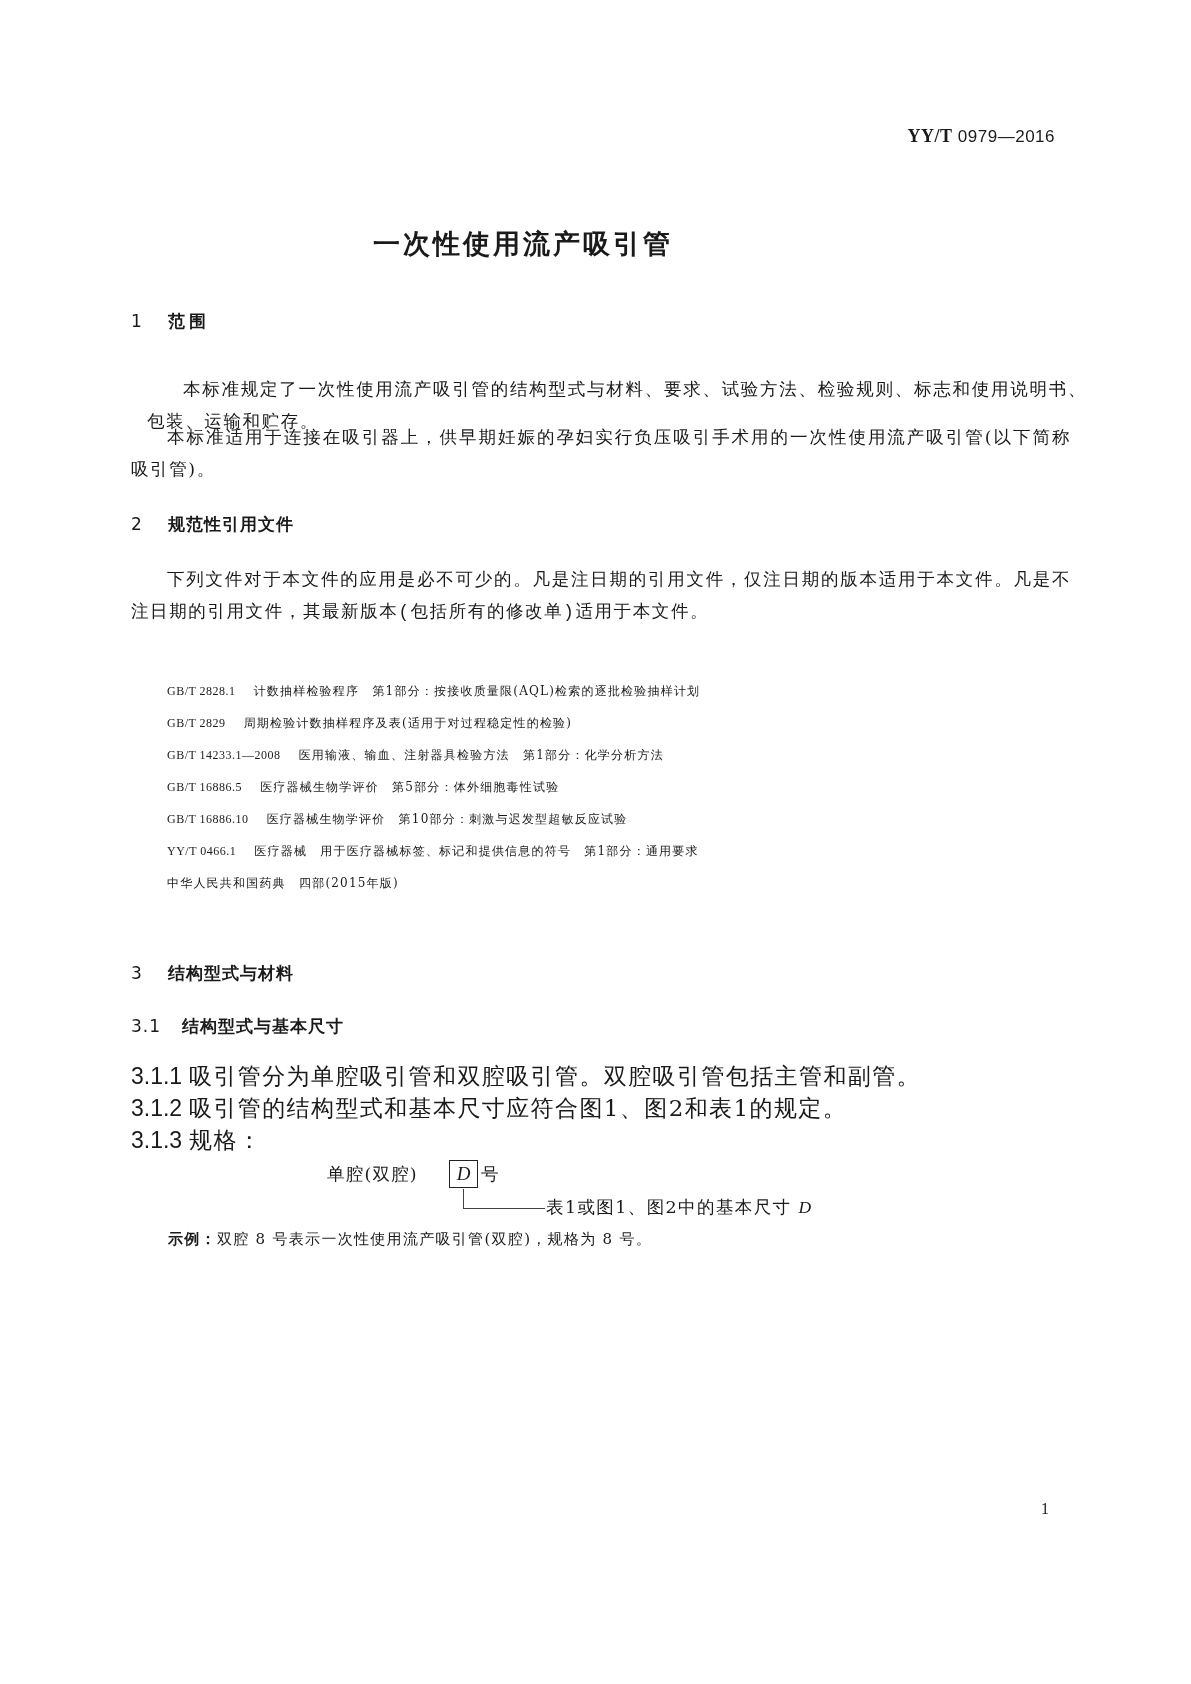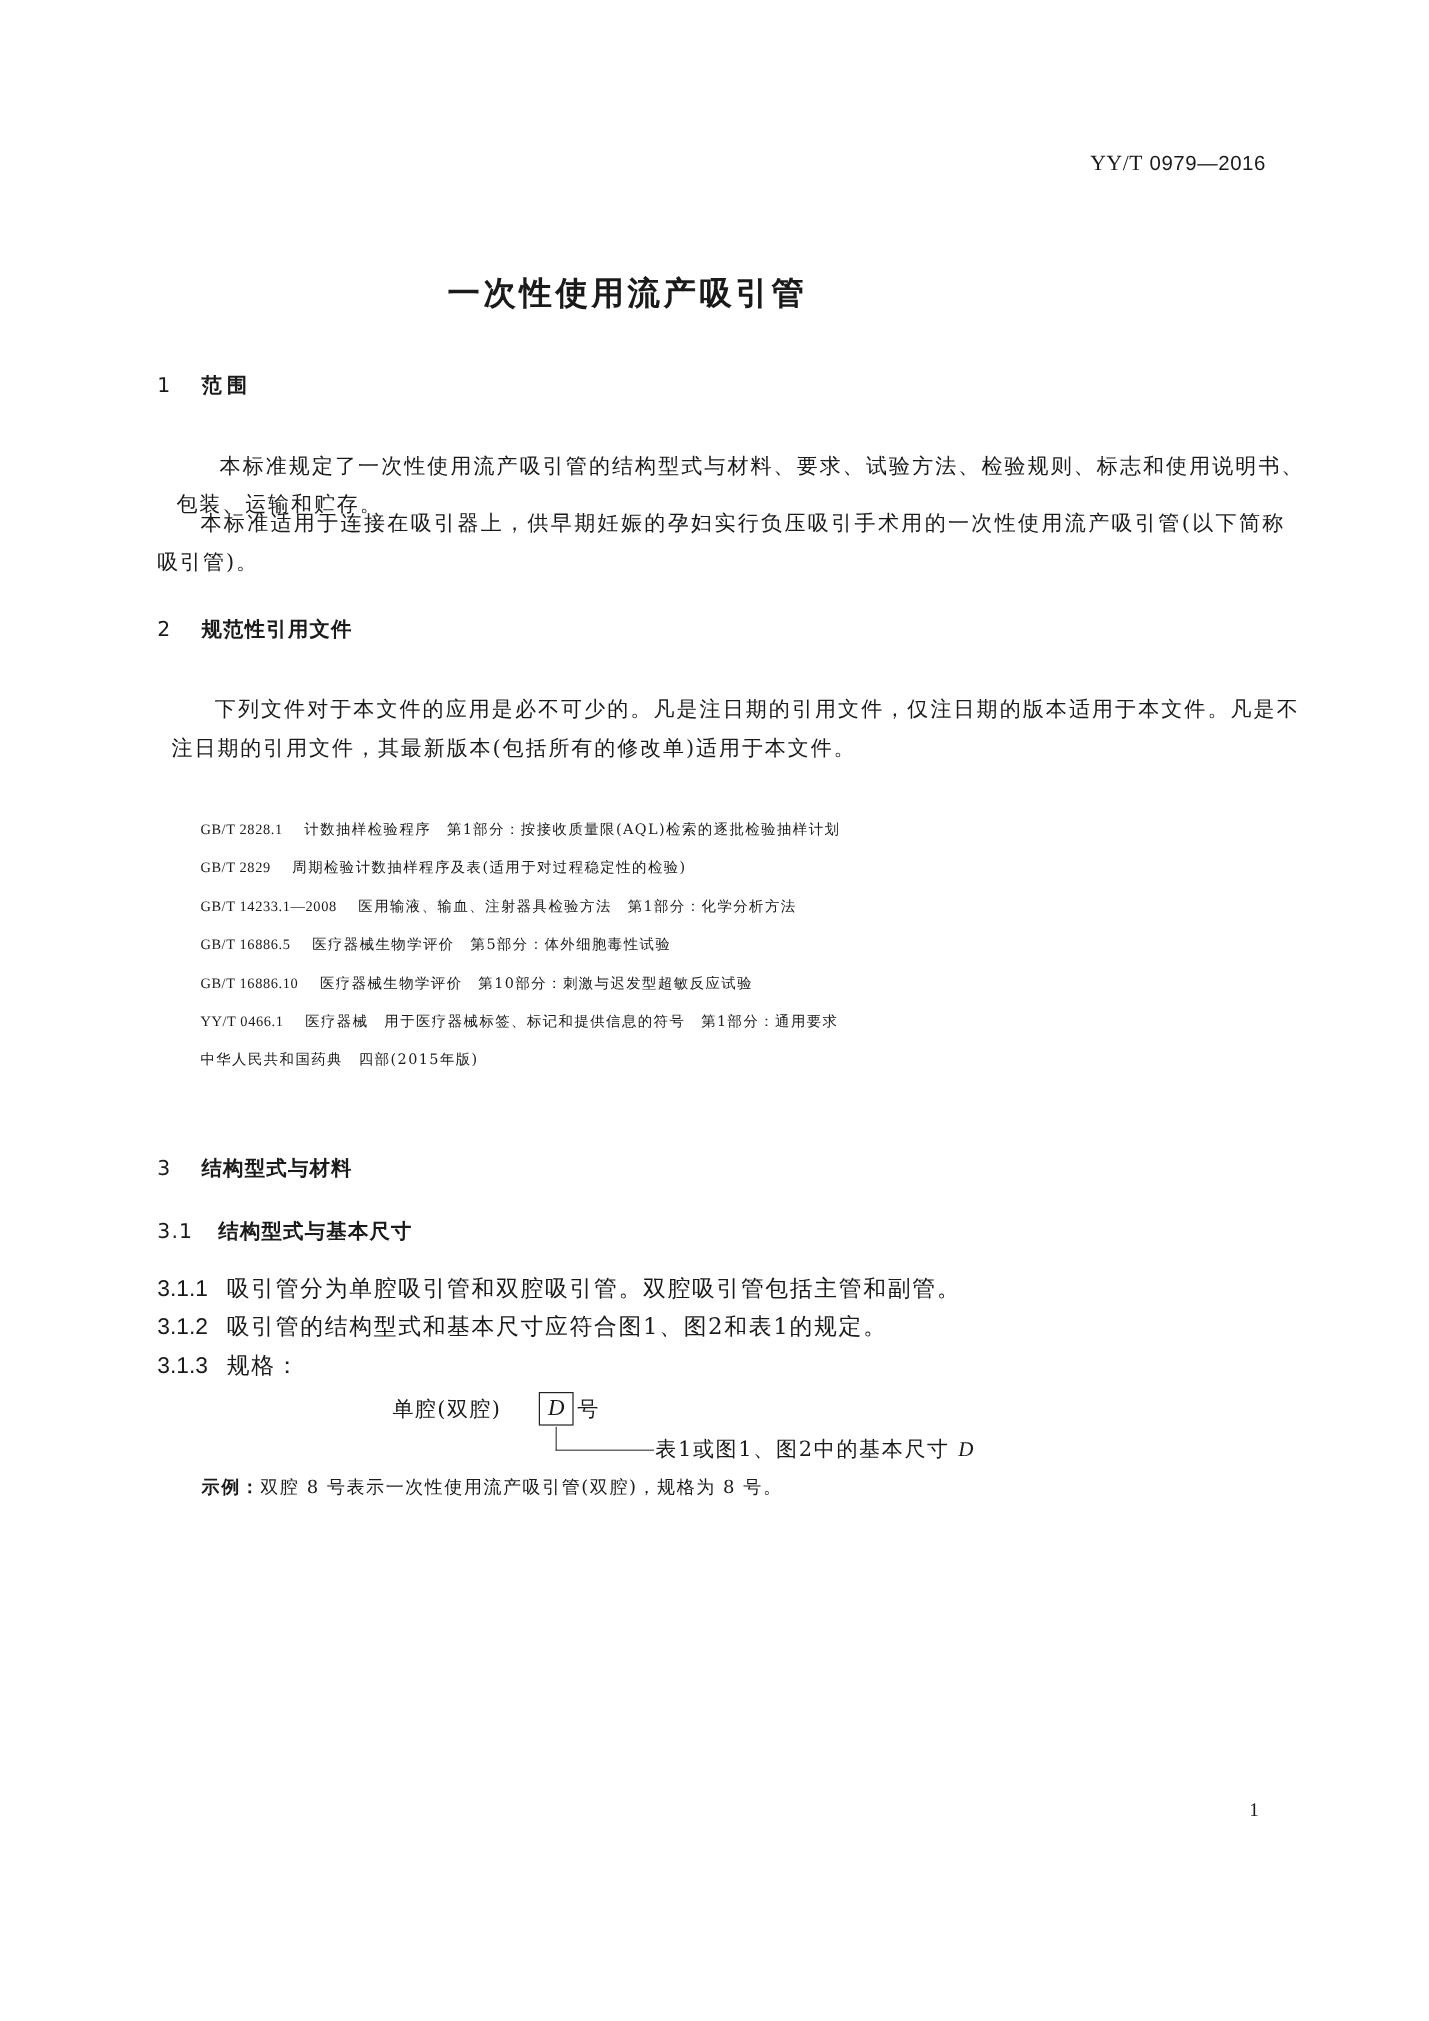--- a/index.html
+++ b/index.html
@@ -24,21 +24,21 @@
     .std-number {
       position: absolute;
       right: 136px;
       top: 126px;
       font-size: 17px;
       font-family: "Liberation Sans", "DejaVu Sans", sans-serif;
       letter-spacing: 0.5px;
     }
     .std-number .prefix {
       font-family: "Liberation Serif", "DejaVu Serif", serif;
-      font-weight: normal;
+      font-weight: bold;
       font-size: 18px;
     }
     .doc-title {
       position: absolute;
       left: 0;
       width: 1046px;
       top: 226px;
       text-align: center;
       font-size: 27px;
       font-weight: bold;
@@ -82,21 +82,21 @@
       white-space: nowrap;
     }
     .ref-item .code {
       font-family: "Liberation Serif", "DejaVu Serif", serif;
       letter-spacing: 0.5px;
     }
     .ref-item .gap { display: inline-block; width: 18px; }
     .clause {
       position: absolute;
       left: 131px;
-      font-size: 19px;
+      font-size: 23px;
       letter-spacing: 1.4px;
       white-space: nowrap;
     }
     .clause .cnum {
       display: inline-block;
       min-width: 58px;
       font-family: "Liberation Sans", "DejaVu Sans", sans-serif;
       letter-spacing: 0;
     }
     .spec-diagram {
@@ -196,21 +196,21 @@
   </div>
 
   <p class="para" style="top:357px; margin:16px;">本标准规定了一次性使用流产吸引管的结构型式与材料、要求、试验方法、检验规则、标志和使用说明书、包装、运输和贮存。</p>
   <p class="para" style="top:421px; margin:0;">本标准适用于连接在吸引器上，供早期妊娠的孕妇实行负压吸引手术用的一次性使用流产吸引管(以下简称吸引管)。</p>
 
   <div class="heading" style="top:513px;">
     <span class="num">2</span>
     <span>规范性引用文件</span>
   </div>
 
-  <p class="para" style="top:564px; margin:12px;">下列文件对于本文件的应用是必不可少的。凡是注日期的引用文件，仅注日期的版本适用于本文件。凡是不注日期的引用文件，其最新版本(包括所有的修改单)适用于本文件。</p>
+  <p class="para" style="top:564px; margin:0;font-family:Liberation Mono, monospace;">下列文件对于本文件的应用是必不可少的。凡是注日期的引用文件，仅注日期的版本适用于本文件。凡是不注日期的引用文件，其最新版本(包括所有的修改单)适用于本文件。</p>
 
   <div class="ref-list">
     <div class="ref-item">
       <span class="code">GB/T 2828.1</span><span class="gap"></span><span>计数抽样检验程序　第1部分：按接收质量限(AQL)检索的逐批检验抽样计划</span>
     </div>
     <div class="ref-item">
       <span class="code">GB/T 2829</span><span class="gap"></span><span>周期检验计数抽样程序及表(适用于对过程稳定性的检验)</span>
     </div>
     <div class="ref-item">
       <span class="code">GB/T 14233.1—2008</span><span class="gap"></span><span>医用输液、输血、注射器具检验方法　第1部分：化学分析方法</span>

